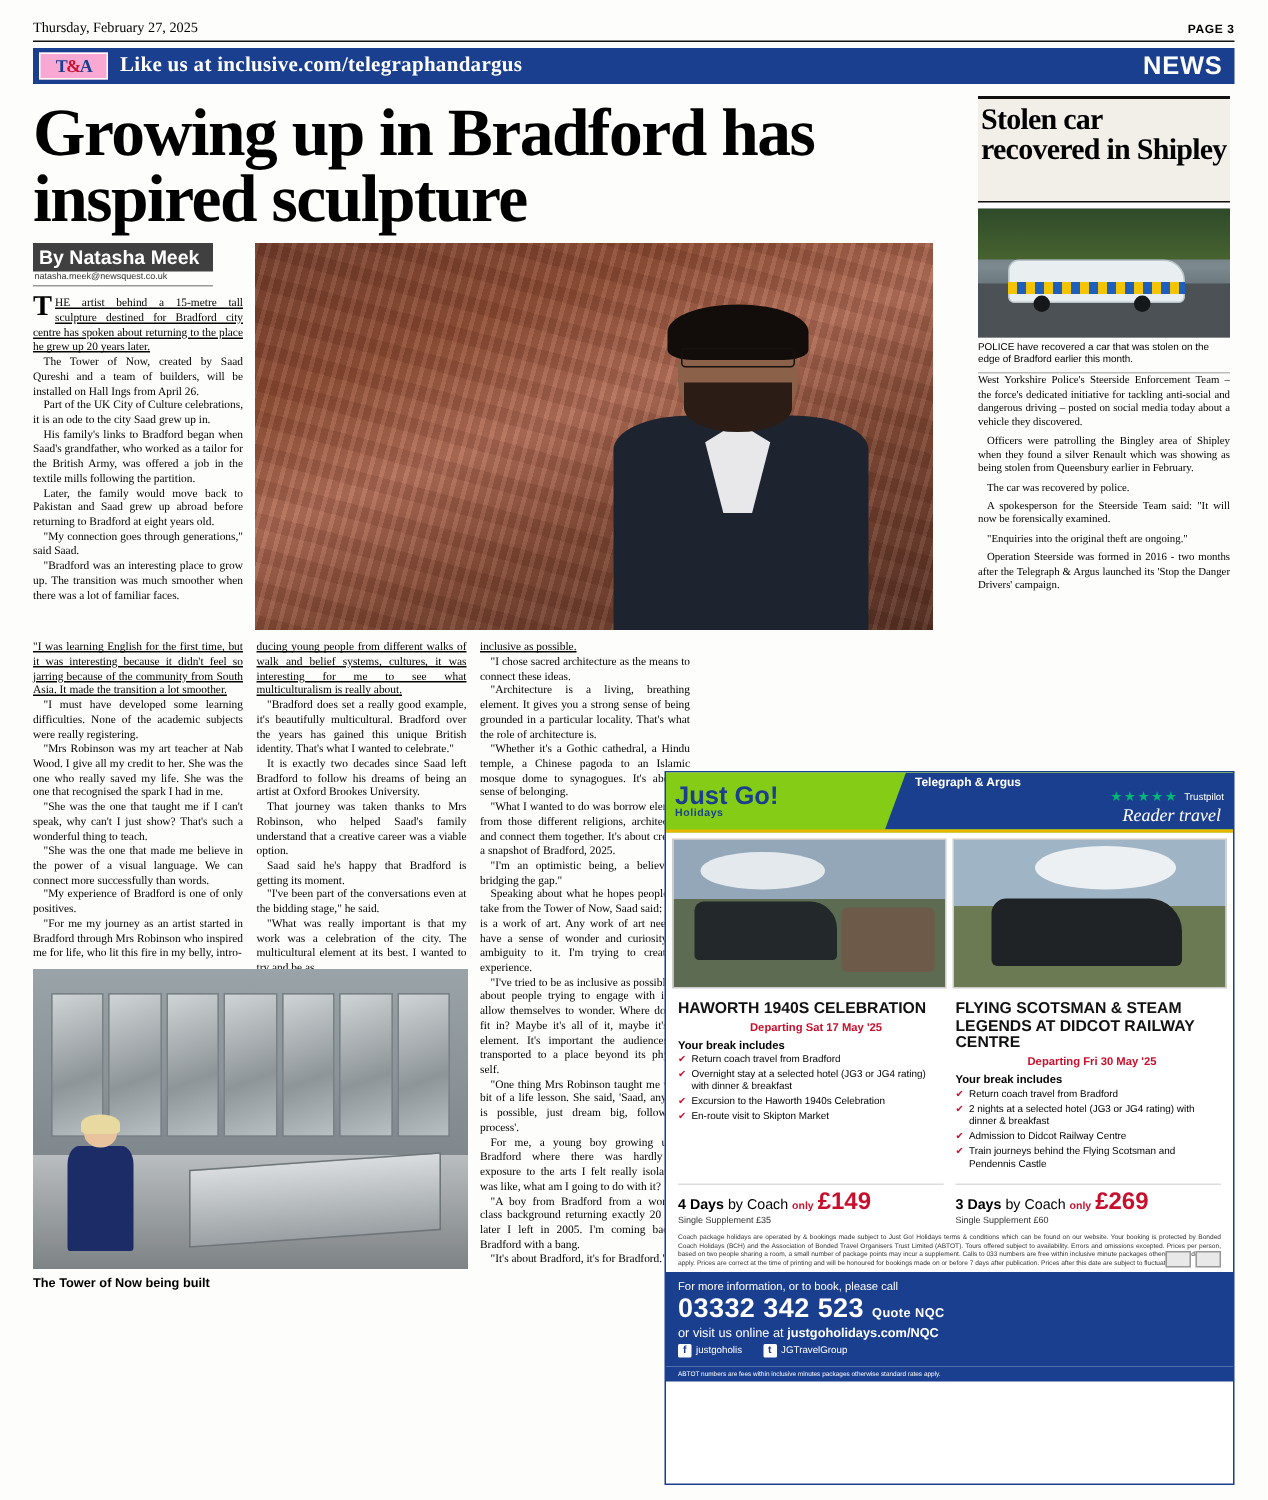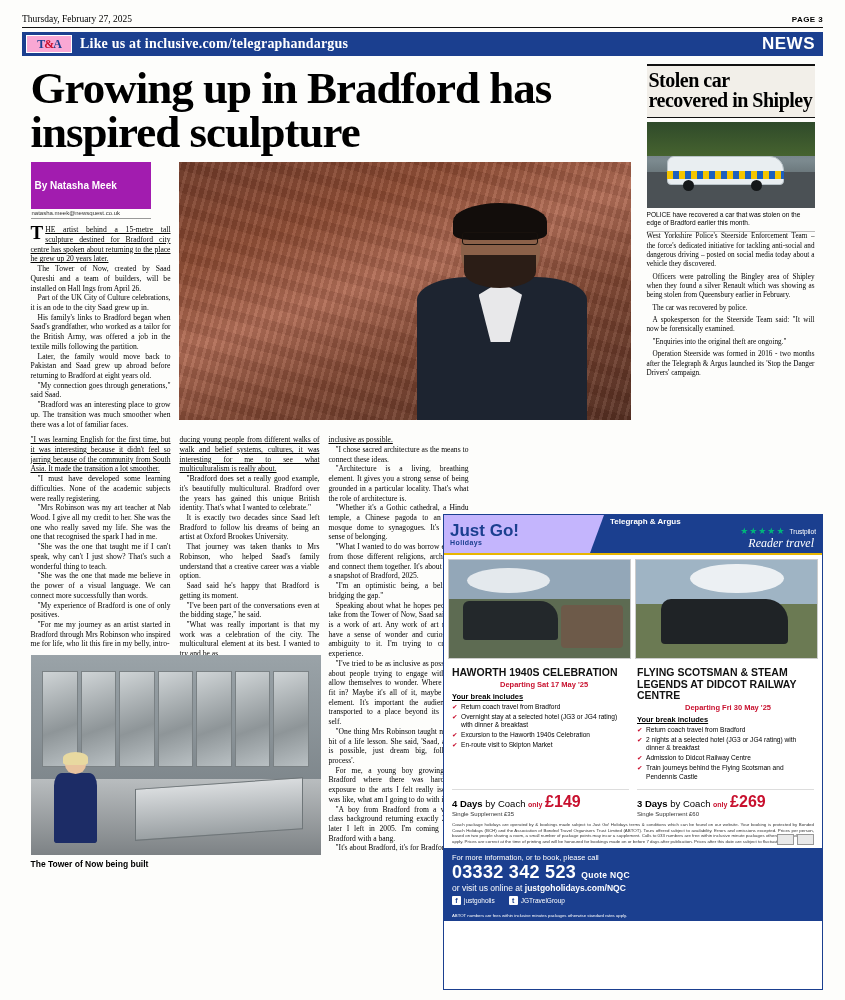--- a/index.html
+++ b/index.html
@@ -45,36 +45,36 @@
     color:#fff; font-family:"Liberation Serif",serif; font-weight:bold;
     font-size:14px; margin-left:8px; letter-spacing:.2px;
   }
   .banner-section {
     position:absolute; right: 8px; top:0; bottom:0;
     display:flex; align-items:center;
     color:#fff; font-family:"Liberation Sans",sans-serif;
     font-weight:bold; font-size:17px; letter-spacing:.5px;
   }
   
-  .body-grid { display:flex; gap: 8px; justify-content: center; }
+  .body-grid { display:flex; gap: 22px; }
   .left-col { width: 608px; }
   .right-col { width: 168px; }
   
   .headline {
     font-family:"Liberation Serif", serif;
     font-weight:bold;
     font-size: 45px;
     line-height: 0.98;
     letter-spacing: -1px;
     margin: 2px 0 8px 0;
   }
   .byline-box { width: 120px; }
   .byline-name {
-    background:#a21caf; color:#fff; font-family:"Liberation Sans",sans-serif;
-    font-weight:bold; font-size:10px; padding:18px 4px;
+    background:#404040; color:#fff; font-family:"Liberation Sans",sans-serif;
+    font-weight:bold; font-size:13px; padding:2px 4px;
   }
   .byline-email {
     font-family:"Liberation Sans",sans-serif; font-size:6px; color:#333;
     padding:1px 0 0 1px; border-bottom:1px solid #999; padding-bottom:2px;
   }
   .lead-row { display:flex; gap:8px; }
   .lead-text { width: 140px; }
   .photo-main {
     width: 452px; height: 258px;
     position: relative; overflow:hidden;
@@ -131,21 +131,21 @@
   p.bt.first::first-letter { }
   .dropcap::first-letter {
     float:left; font-size:19px; line-height:15px; font-weight:bold;
     padding-right:2px; font-family:"Liberation Serif",serif;
   }
   
   .rail-head {
     font-family:"Liberation Serif",serif; font-weight:bold;
     font-size:20px; line-height:1.02; letter-spacing:-0.5px;
     border-top:2px solid #111; border-bottom:1px solid #111;
-    padding:4px 2px 6px 2px;
+    padding:4px 2px 23px 2px;
     background:#f2efe9;
   }
   .rail-photo {
     width:100%; height:86px; margin-top:4px; position:relative; overflow:hidden;
     background: linear-gradient(180deg,#5d6b73 0%,#7c8a8f 45%,#3a4246 100%);
   }
   .rail-photo .road {
     position:absolute; left:0; right:0; bottom:0; height:42%;
     background:#4b5155;
   }
@@ -204,21 +204,21 @@
   .photo-bl .w-head { position:absolute; left:28%; top:0; width:44%; height:22%; background:#e8c39e; border-radius:50%; }
   .photo-bl .w-hair { position:absolute; left:24%; top:-3%; width:52%; height:14%; background:#e8d9a0; border-radius:50% 50% 20% 20%; }
   .photo-bl .w-body { position:absolute; left:6%; top:20%; width:88%; height:80%; background:#1c2c66; border-radius:18% 18% 4% 4%; }
   
   .advert {
     position:absolute; right:22px; bottom:10px;
     width: 380px; height: 476px;
     background:#ffffff; border:1px solid #1b3f8f;
   }
   .ad-top {
-    height: 40px; background:#c4b5fd; position:relative;
+    height: 40px; background:#84cc16; position:relative;
     border-bottom:2px solid #e8b500;
     display:flex; align-items:center;
   }
   .ad-logo {
     margin-left:6px; font-family:"Liberation Sans",sans-serif;
     font-weight:bold; color:#1b3f8f; font-size:17px; line-height:1;
   }
   .ad-logo small { display:block; font-size:7px; font-weight:bold; color:#1b3f8f; letter-spacing:.4px;}
   .ad-top-right {
     position:absolute; right:0; top:0; bottom:0; width:232px;
@@ -245,21 +245,21 @@
   .ad-offers { display:flex; gap:8px; padding:2px 8px 0 8px; }
   .ad-offer { width:50%; }
   .ad-offer h3 {
     font-family:"Liberation Sans",sans-serif; font-weight:bold;
     font-size:10.5px; margin:2px 0 1px 0; line-height:1.1; color:#111;
   }
   .ad-depart {
     font-family:"Liberation Sans",sans-serif; font-size:7.5px; font-weight:bold;
     color:#c8102e; margin-bottom:3px;padding-left:48px;
   }
-  .ad-inc-title { font-family:"Liberation Sans",sans-serif; font-size:7.5px; font-weight:bold; margin-bottom:2px;text-decoration:underline;}
+  .ad-inc-title { font-family:"Liberation Sans",sans-serif; font-size:7.5px; font-weight:bold; margin-bottom:2px;}
   .ad-inc { list-style:none; margin:0; padding:0; }
   .ad-inc li {
     font-family:"Liberation Sans",sans-serif; font-size:6.6px; line-height:1.3;
     padding-left:9px; position:relative; margin-bottom:1.5px;
   }
   .ad-inc li::before {
     content:"✔"; position:absolute; left:0; top:0; color:#c8102e; font-size:6.5px;
   }
   .ad-prices { display:flex; gap:8px; padding:6px 8px 0 8px; }
   .ad-price { width:50%; border-top:1px solid #ddd; padding-top:3px; }

